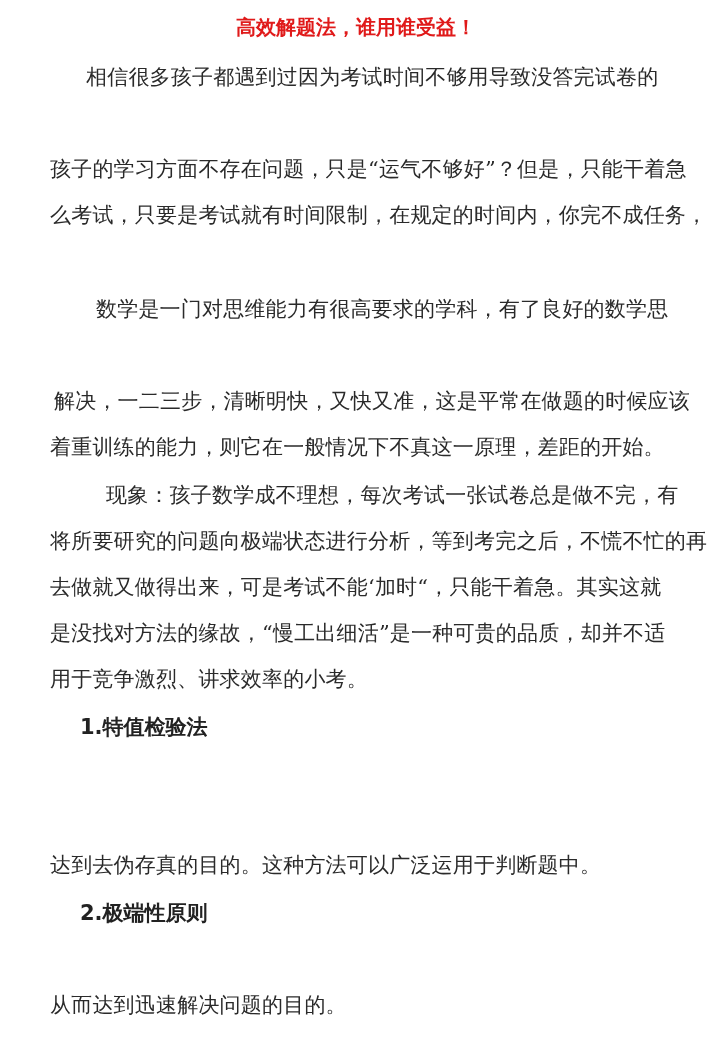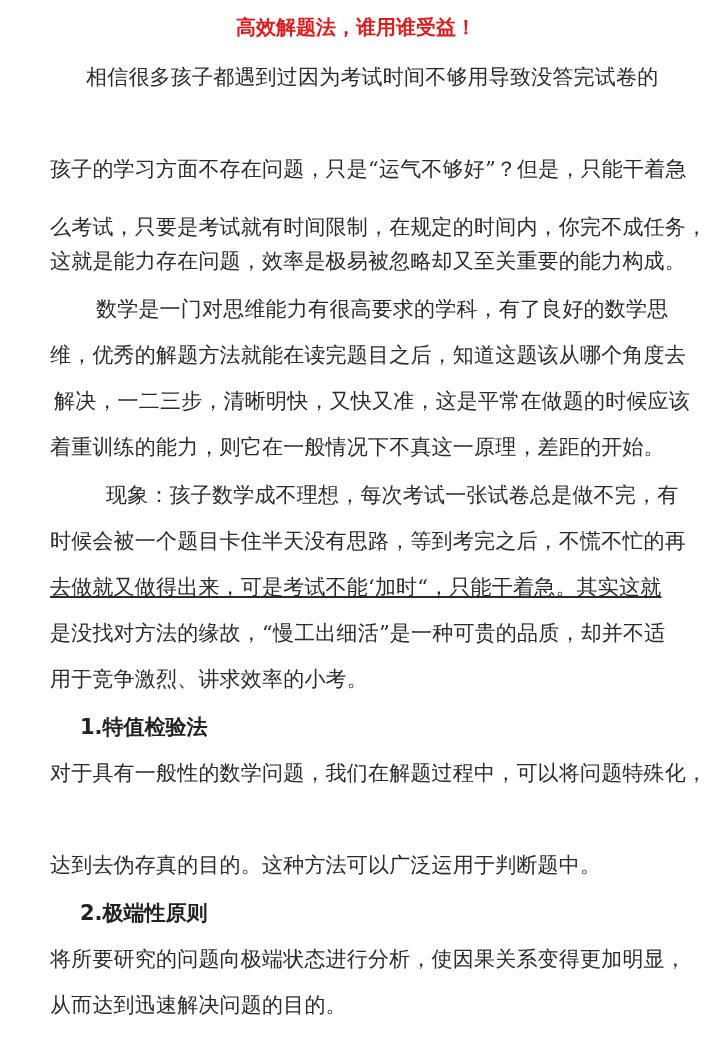--- a/index.html
+++ b/index.html
@@ -28,34 +28,30 @@
   }
 </style>
 </head>
 <body>
 
 <div class="page">
   <div class="title">高效解题法，谁用谁受益！</div>
 
   <div class="line" style="top:62px; left:86px;">相信很多孩子都遇到过因为考试时间不够用导致没答完试卷的</div>
   <div class="line" style="top:154px;">孩子的学习方面不存在问题，只是“运气不够好”？但是，只能干着急</div>
-  <div class="line" style="top:212px;">么考试，只要是考试就有时间限制，在规定的时间内，你完不成任务，</div>
-  <div class="line" style="top:246px;">这就是能力存在问题，效率是极易被忽略却又至关重要的能力构成。</div>
+  <div class="line" style="top:200px;">么考试，只要是考试就有时间限制，在规定的时间内，你完不成任务，</div>
 
   <div class="line" style="top:294px; left:96px;">数学是一门对思维能力有很高要求的学科，有了良好的数学思</div>
-  <div class="line" style="top:340px;">维，优秀的解题方法就能在读完题目之后，知道这题该从哪个角度去</div>
   <div class="line" style="top:386px;text-align:right;">解决，一二三步，清晰明快，又快又准，这是平常在做题的时候应该</div>
   <div class="line" style="top:432px;">着重训练的能力，则它在一般情况下不真这一原理，差距的开始。</div>
 
   <div class="line" style="top:480px; left:106px;">现象：孩子数学成不理想，每次考试一张试卷总是做不完，有</div>
-  <div class="line" style="top:526px;">时候会被一个题目卡住半天没有思路，等到考完之后，不慌不忙的再</div>
-  <div class="line" style="top:572px;text-decoration:underline;">去做就又做得出来，可是考试不能‘加时“，只能干着急。其实这就</div>
+  <div class="line" style="top:526px;">将所要研究的问题向极端状态进行分析，等到考完之后，不慌不忙的再</div>
+  <div class="line" style="top:572px;">去做就又做得出来，可是考试不能‘加时“，只能干着急。其实这就</div>
   <div class="line" style="top:618px;">是没找对方法的缘故，“慢工出细活”是一种可贵的品质，却并不适</div>
   <div class="line" style="top:664px;">用于竞争激烈、讲求效率的小考。</div>
 
   <div class="heading" style="top:712px; left:80px;">1.特值检验法</div>
-  <div class="line" style="top:758px;">对于具有一般性的数学问题，我们在解题过程中，可以将问题特殊化，</div>
   <div class="line" style="top:850px;">达到去伪存真的目的。这种方法可以广泛运用于判断题中。</div>
 
   <div class="heading" style="top:898px; left:80px;">2.极端性原则</div>
-  <div class="line" style="top:944px;">将所要研究的问题向极端状态进行分析，使因果关系变得更加明显，</div>
   <div class="line" style="top:990px;">从而达到迅速解决问题的目的。</div>
 </div>
 
 </body></html>

